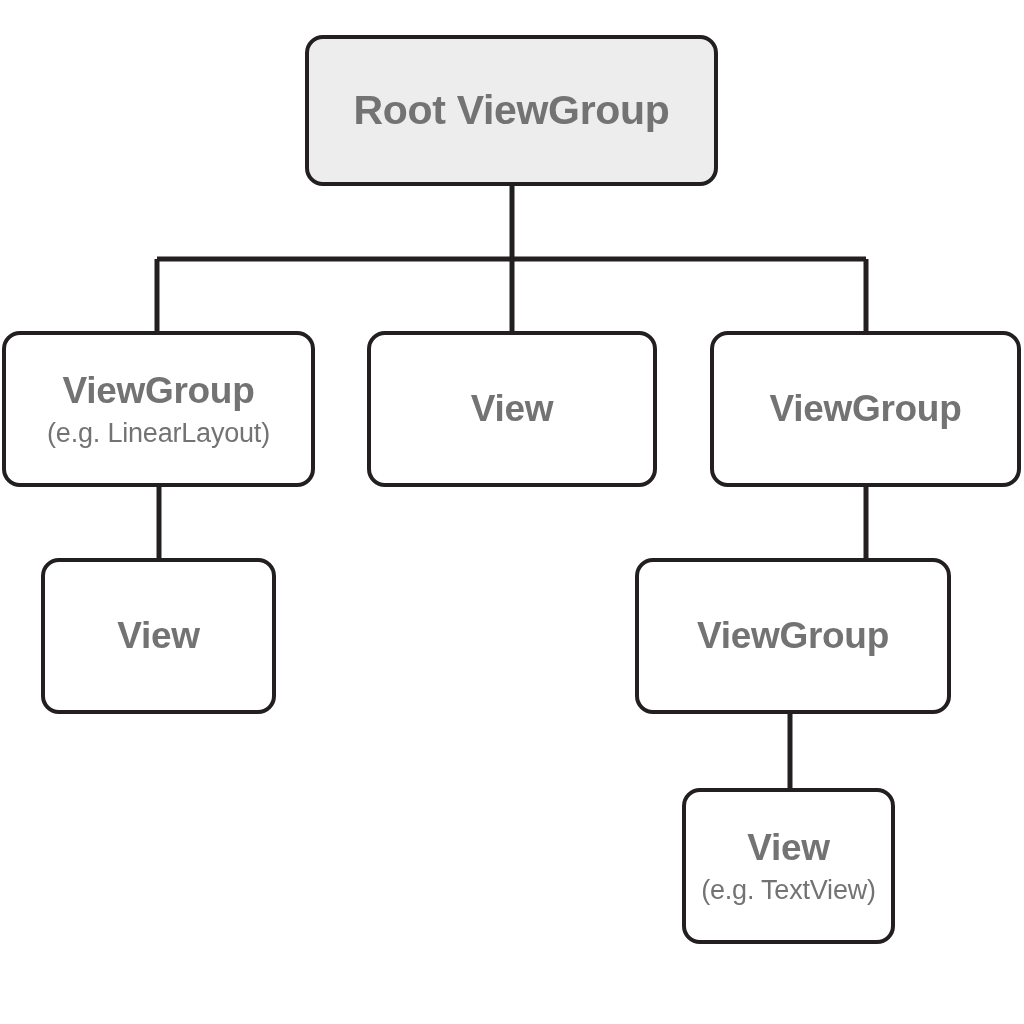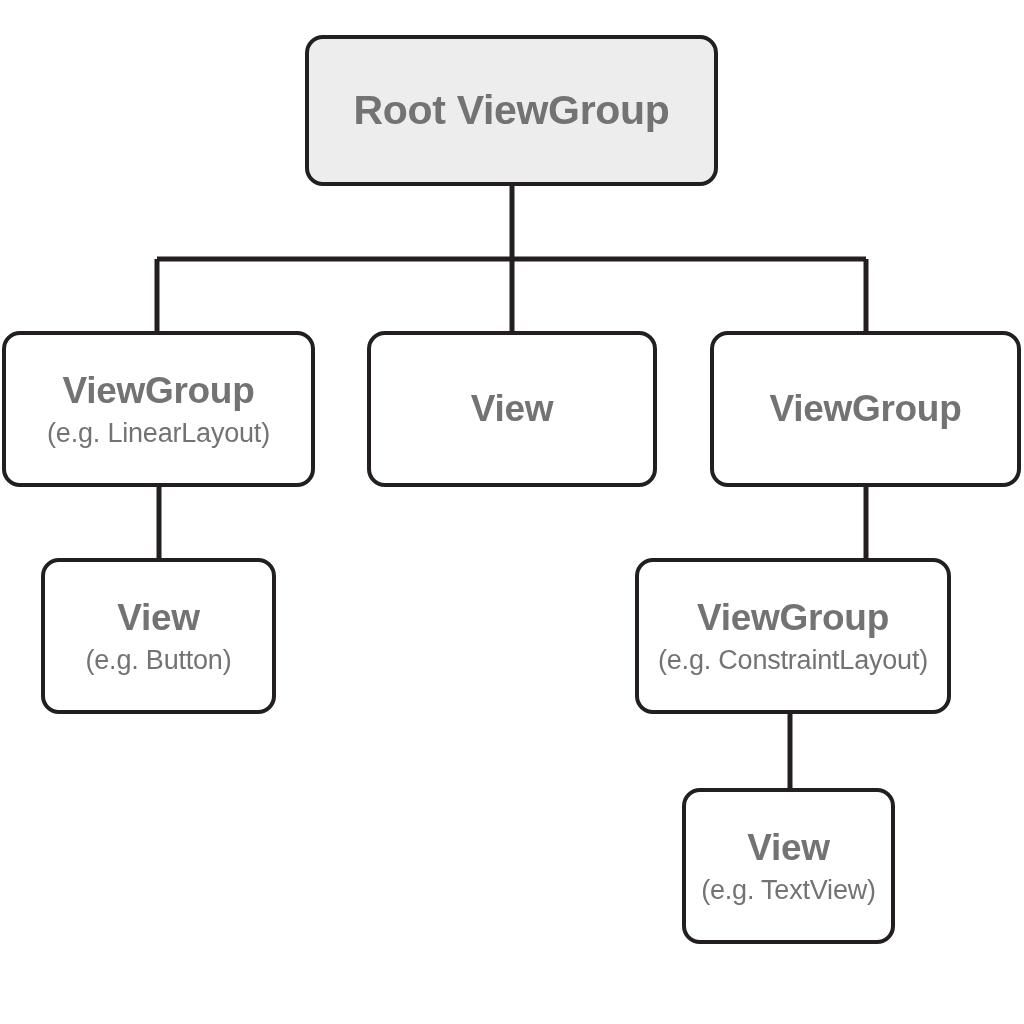--- a/index.html
+++ b/index.html
@@ -100,26 +100,24 @@
   <div class="node" style="left:367px; top:331px; width:290px; height:156px;">
     <div class="title">View</div>
   </div>
 
   <div class="node" style="left:710px; top:331px; width:311px; height:156px;">
     <div class="title">ViewGroup</div>
   </div>
 
   <div class="node" style="left:41px; top:558px; width:235px; height:156px;">
     <div class="title">View</div>
-    <div class="subtitle">(e.g. Button)</div>
   </div>
 
   <div class="node" style="left:635px; top:558px; width:316px; height:156px;">
     <div class="title">ViewGroup</div>
-    <div class="subtitle">(e.g. ConstraintLayout)</div>
   </div>
 
   <div class="node" style="left:682px; top:788px; width:213px; height:156px;">
     <div class="title">View</div>
     <div class="subtitle">(e.g. TextView)</div>
   </div>
 
 </div>
 
 </body></html>

